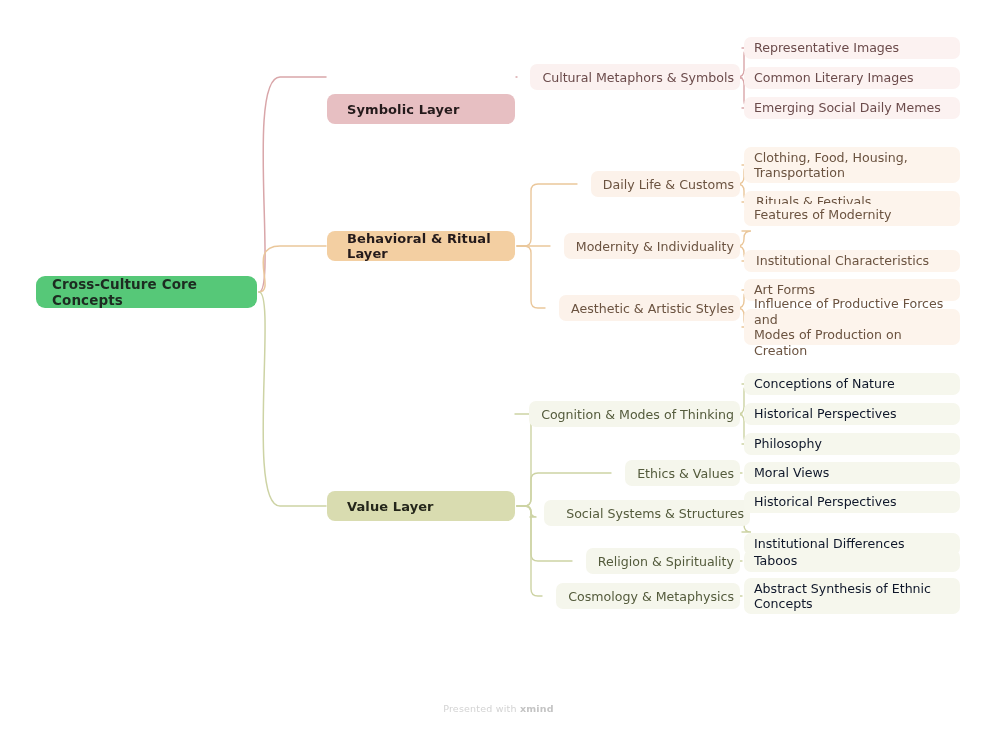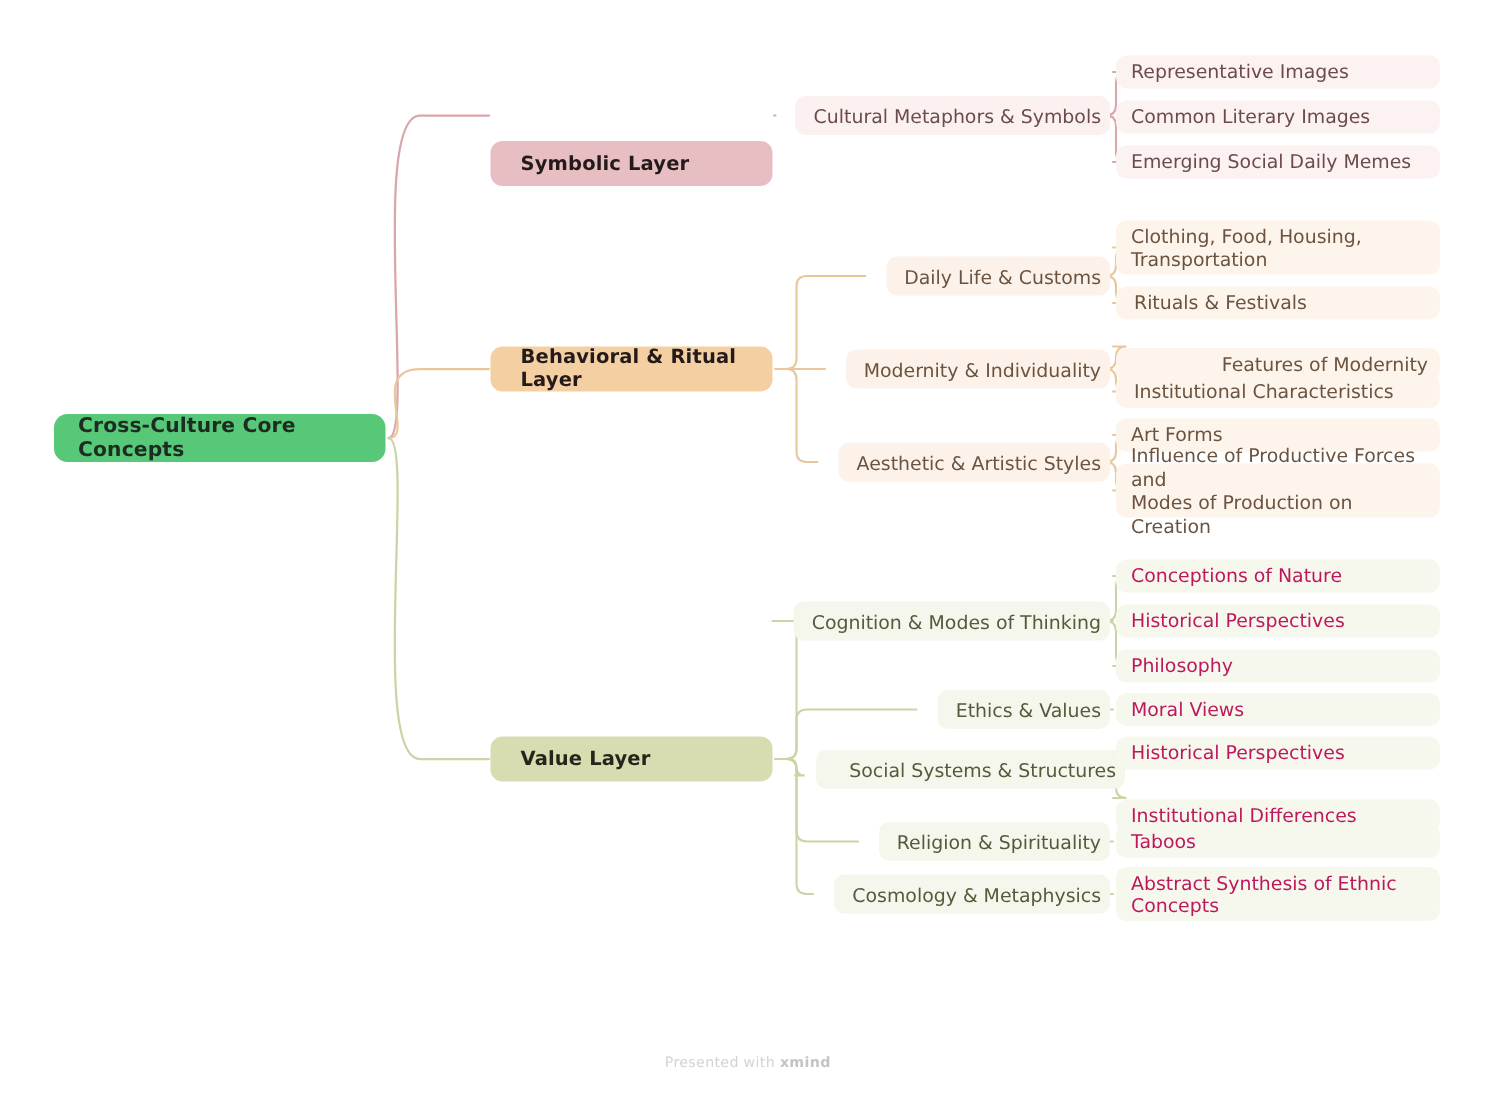--- a/index.html
+++ b/index.html
@@ -63,21 +63,21 @@
   
   .leaf{
     font-size:12.6px;
     border-radius:7px;
     justify-content:flex-start;
     padding:0 8px 0 10px;
     line-height:15.5px;
   }
   .leaf.pink{background:#fcf2f1;color:#6b4b4b;}
   .leaf.orange{background:#fdf4ec;color:#6b5340;}
-  .leaf.olive{background:#f6f7ed;color:#be185d;}
+  .leaf.olive{background:#f6f7ed;color:#0f172a;}
   .leaf.indent{padding-left:12px;}
 
   .leaf span,.sub span,.branch span,.root span{display:block;}
 
   
   #footer{
     position:absolute;
     left:0;right:0;
     top:703px;
     text-align:center;
@@ -127,21 +127,21 @@
     <div class="node sub pink" style="left: 518px; top: 64px; width: 210px; height: 26px;"><span>Cultural Metaphors &amp; Symbols</span></div>
     <div class="node leaf pink" style="left: 744px; top: 37px; width: 216px; height: 22px;"><span>Representative Images</span></div>
     <div class="node leaf pink" style="left: 744px; top: 67px; width: 216px; height: 22px;"><span>Common Literary Images</span></div>
     <div class="node leaf pink" style="left: 744px; top: 97px; width: 216px; height: 22px;"><span>Emerging Social Daily Memes</span></div>
     <div class="node branch orange" style="left: 327px; top: 231px; width: 188px; height: 30px;"><span>Behavioral &amp; Ritual Layer</span></div>
     <div class="node sub orange" style="left: 579px; top: 171px; width: 149px; height: 26px;"><span>Daily Life &amp; Customs</span></div>
     <div class="node leaf orange" style="left: 744px; top: 147px; width: 216px; height: 36px;"><span>Clothing, Food, Housing,
 Transportation</span></div>
     <div class="node leaf orange indent" style="left: 744px; top: 191px; width: 216px; height: 22px;"><span>Rituals &amp; Festivals</span></div>
     <div class="node sub orange" style="left: 552px; top: 233px; width: 176px; height: 26px;"><span>Modernity &amp; Individuality</span></div>
-    <div class="node leaf orange" style="left: 744px; top: 232px; width: 216px; height: 22px; justify-content: flex-end;"><span>Features of Modernity</span></div>
+    <div class="node leaf orange" style="left: 744px; top: 204px; width: 216px; height: 22px;"><span>Features of Modernity</span></div>
     <div class="node leaf orange indent" style="left: 744px; top: 250px; width: 216px; height: 22px;"><span>Institutional Characteristics</span></div>
     <div class="node sub orange" style="left: 547px; top: 295px; width: 181px; height: 26px;"><span>Aesthetic &amp; Artistic Styles</span></div>
     <div class="node leaf orange" style="left: 744px; top: 279px; width: 216px; height: 22px;"><span>Art Forms</span></div>
     <div class="node leaf orange" style="left: 744px; top: 309px; width: 216px; height: 36px;"><span>Influence of Productive Forces and
 Modes of Production on Creation</span></div>
     <div class="node branch olive" style="left: 327px; top: 491px; width: 188px; height: 30px;"><span>Value Layer</span></div>
     <div class="node sub olive" style="left: 517px; top: 401px; width: 211px; height: 26px;"><span>Cognition &amp; Modes of Thinking</span></div>
     <div class="node leaf olive" style="left: 744px; top: 373px; width: 216px; height: 22px;"><span>Conceptions of Nature</span></div>
     <div class="node leaf olive" style="left: 744px; top: 403px; width: 216px; height: 22px;"><span>Historical Perspectives</span></div>
     <div class="node leaf olive" style="left: 744px; top: 433px; width: 216px; height: 22px;"><span>Philosophy</span></div>

